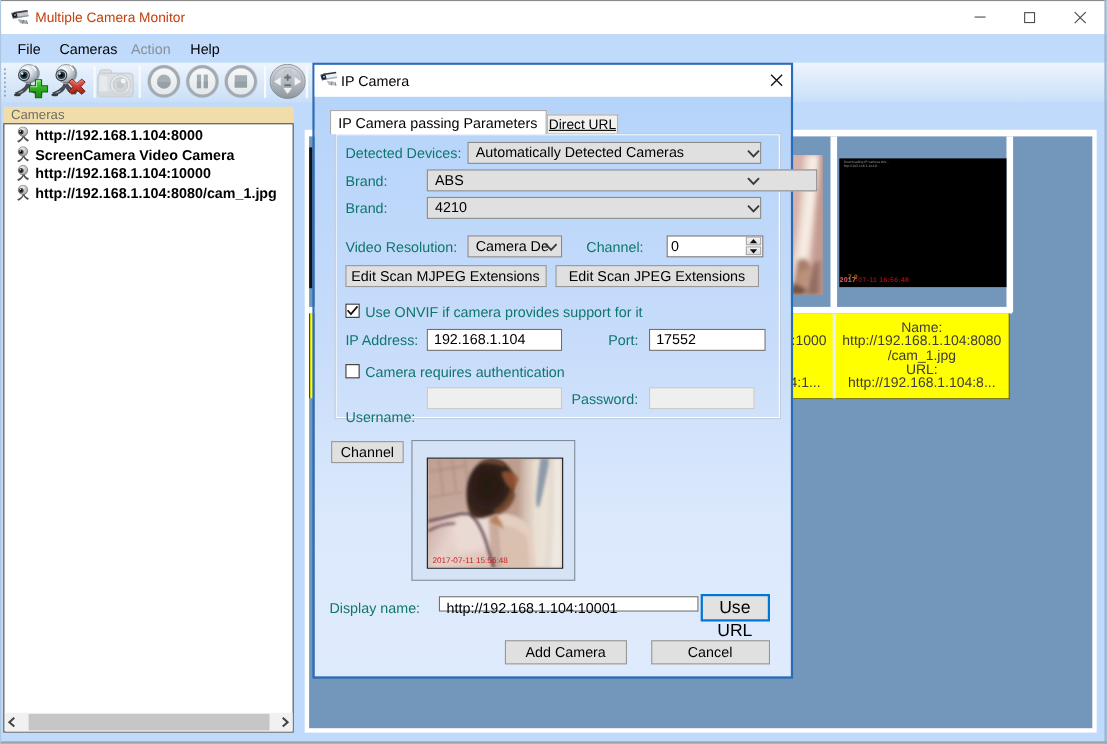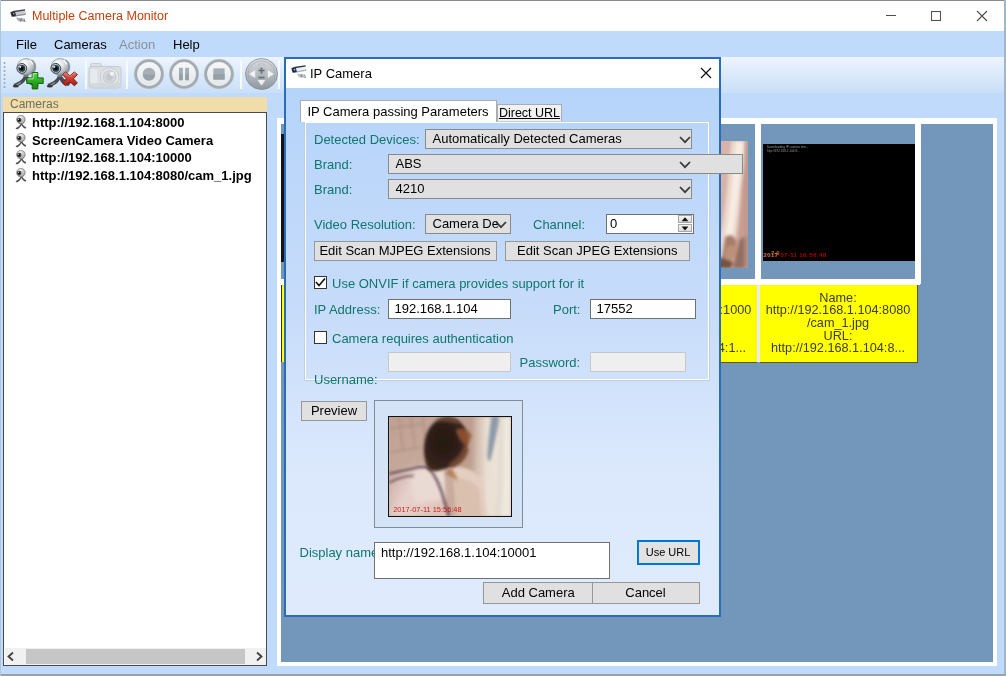--- a/index.html
+++ b/index.html
@@ -47,21 +47,21 @@
 #tab2 { left:497px; top:103.5px; width:65px; height:17px; white-space:nowrap; overflow:hidden; background:#F1F1F1; border:1px solid #ACACAC; border-bottom:none; line-height:16px; font-size:12.5px;text-decoration:underline; }
 #pane { left:303.5px; top:120.5px; width:406px; height:260px; border:1px solid #C3CEDC; box-shadow:inset 0 0 0 1px #ffffff; }
 .lbl { position:absolute; font-size:13px; color:#0f766e; white-space:nowrap; }
 .combo { position:absolute; height:20px; background:#E0E0E0; border:1px solid #8A8A8A; font-size:13px; color:#000; line-height:18px; padding-left:7px; white-space:nowrap; overflow:hidden; }
 .tfield { position:absolute; height:20px; background:#fff; border:1px solid #707070; font-size:13px; color:#000; line-height:18px; padding-left:6px; white-space:nowrap; }
 .dfield { position:absolute; height:20px; background:#EFEFEF; border:1px solid #C8C8C8; }
 .btn { position:absolute; background:#E0E0E0; border:1px solid #979797; font-size:13px; color:#000; text-align:center; }
 .cbox { position:absolute; width:13px; height:13px; background:#fff; border:1px solid #333; }
 #preview-box { left:373.5px; top:399.5px; width:149.5px; height:128px; background:#D4E3F6; border:1px solid #7F8C99; }
 #photo { left:387.5px; top:415.5px; width:124px; height:101px; border:1px solid #111; }
-#useurl { left:636.5px; top:540px; width:63px; height:25px; background:#E2E2E2; border:2px solid #0076D7; font-size:11px; text-align:center; line-height:21px; }
+#useurl { left:636.5px; top:540px; width:63px; height:25px; background:#E2E2E2; border:2px solid #0076D7; font-size:16px; text-align:center; line-height:21px; }
 
 
 #edge-r { left:1004px; top:0; width:2px; height:676px; background:#9FB6CE; }
 #edge-b { left:0; top:674px; width:1006px; height:2px; background:#9aa1a8; }
 #edge-l { left:0; top:0; width:1px; height:676px; background:#AEC6DE; }
 </style>
 </head>
 <body>
 
 <div class="abs" id="titlebar"></div>
@@ -367,21 +367,21 @@
 <div class="tfield" style="left:387.5px;top:299px;width:123.5px">192.168.1.104</div>
 <div class="lbl" style="left:553px;top:302px">Port:</div>
 <div class="tfield" style="left:589.5px;top:299px;width:106px">17552</div>
 <div class="cbox" style="left:313.5px;top:331px"></div>
 <div class="lbl" style="left:332px;top:331px">Camera requires authentication</div>
 <div class="lbl" style="left:314px;top:372px">Username:</div>
 <div class="dfield" style="left:387.5px;top:352px;width:123.5px"></div>
 <div class="lbl" style="left:519.5px;top:355px">Password:</div>
 <div class="dfield" style="left:589.5px;top:352px;width:96px"></div>
 
-<div class="btn" style="left:301px;top:400.5px;width:66px;height:20px;line-height:18px">Preview</div>
+<div class="btn" style="left:301px;top:400.5px;width:66px;height:20px;line-height:18px">Channel</div>
 <div class="abs" id="preview-box"></div>
 <svg class="abs" id="photo" width="124" height="101" viewBox="0 0 124 101">
 <defs>
 <linearGradient id="pwall" x1="0" y1="0" x2="0.8" y2="1">
         <stop offset="0" stop-color="#bfa294"></stop>
         <stop offset="0.6" stop-color="#cbafa2"></stop>
         <stop offset="1" stop-color="#d4bdb3"></stop>
       </linearGradient>
 <linearGradient id="pshirt" x1="0" y1="0" x2="1" y2="0.4">
         <stop offset="0" stop-color="#c8aaa4"></stop>
@@ -429,20 +429,20 @@
 </g>
 <g filter="url(#soft)" opacity="0.95">
 <path d="M0,58 L30,51 L38,51 C44,55 50,66 54,78 C56,86 59,94 61,101" stroke="#3e2430" stroke-width="2" fill="none"></path>
 <path d="M0,67 C9,62 17,60 25,60" stroke="#482934" stroke-width="1.5" fill="none"></path>
 </g>
 <rect width="124" height="101" fill="#c09078" opacity="0.05"></rect>
 <text x="4" y="96.5" font-size="7.6" fill="#c81414" font-family="Liberation Sans,sans-serif" opacity="0.95">2017-07-11 15:56:48</text>
 </svg>
 
 <div class="lbl" style="left:299.5px;top:545px">Display name:</div>
-<div class="tfield" style="left:374px;top:541.5px;width:236px;height:37px;line-height:19px">http://192.168.1.104:10001</div>
+<div class="tfield" style="left:399px;top:541.5px;width:236px;height:14px;line-height:19px">http://192.168.1.104:10001</div>
 <div class="abs" id="useurl">Use URL</div>
-<div class="btn" style="left:483px;top:582px;width:110.5px;height:22px;line-height:20px">Add Camera</div>
+<div class="btn" style="left:459px;top:582px;width:110.5px;height:22px;line-height:20px">Add Camera</div>
 <div class="btn" style="left:591.5px;top:582px;width:108px;height:22px;line-height:20px">Cancel</div>
 
 <div class="abs" id="edge-r"></div>
 <div class="abs" id="edge-b"></div>
 <div class="abs" id="edge-l"></div>
 
 </body></html>

